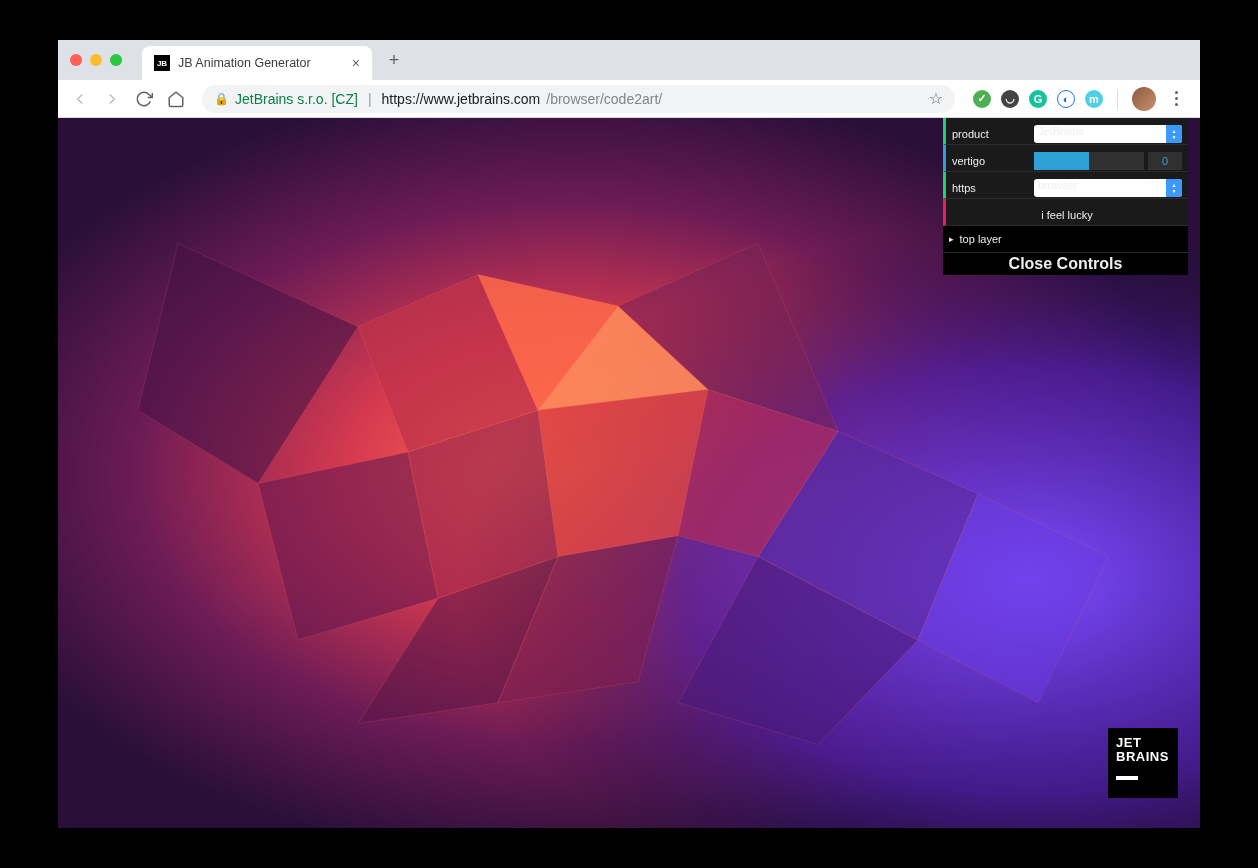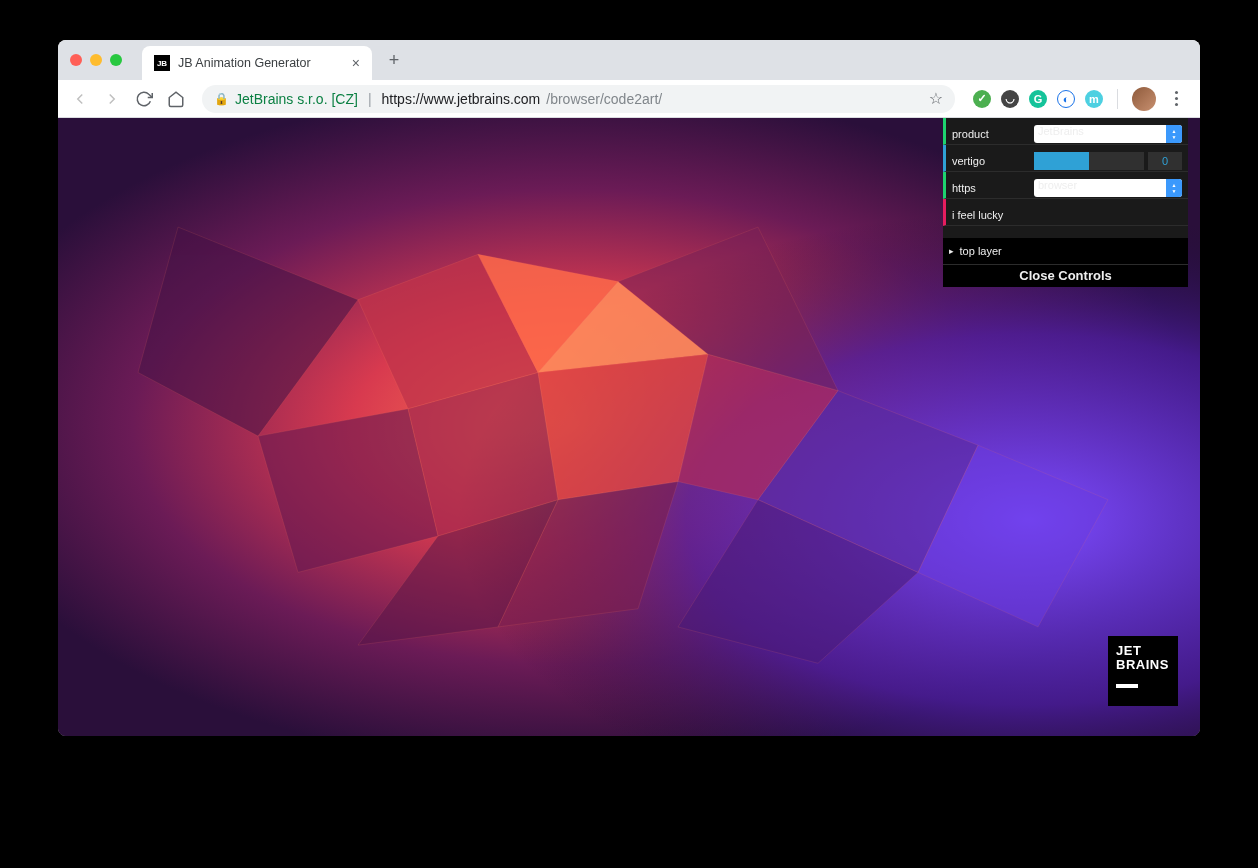--- a/index.html
+++ b/index.html
@@ -7,23 +7,23 @@
   background: #000;
   width: 1258px;
   height: 868px;
   font-family: -apple-system, BlinkMacSystemFont, "Segoe UI", Arial, sans-serif;
   overflow: hidden;
   position: relative;
 }
 .browser-window {
   position: absolute;
   left: 58px; top: 40px;
-  width: 1142px; height: 696px;
+  width: 1142px; height: 788px;
   background: #fff;
-  border-radius: 8px;
+  border-radius: 0;
   overflow: hidden;
   box-shadow: 0 20px 60px rgba(0,0,0,0.5);
   display: flex;
   flex-direction: column;
 }
 .tab-strip {
   height: 40px;
   background: #dee1e6;
   display: flex;
   align-items: center;
@@ -128,21 +128,21 @@
   height: 27px;
   display: flex;
   align-items: center;
   padding: 6px 6px 0 0;
   border-bottom: 1px solid #2c2c2c;
   border-left: 3px solid transparent;
 }
 .gui-row.product { border-left-color: #1ed36f; }
 .gui-row.vertigo { border-left-color: #2fa1d6; }
 .gui-row.size { border-left-color: #1ed36f; }
-.gui-row.lucky { border-left-color: #e61d5f; }
+.gui-row.lucky { border-left-color: #e61d5f; justify-content: center; }
 .gui-label { width: 88px; padding-left: 6px; color: #eee; }
 .gui-select {
   flex: 1;
   height: 18px;
   background: #fff;
   border: none;
   border-radius: 3px;
   font-size: 11px;
   padding: 0 4px;
   position: relative;
@@ -179,34 +179,33 @@
   font-size: 11px;
   display:flex;align-items:center;justify-content:center;
 }
 .gui-folder {
   height: 27px;
   display:flex; align-items:center;
   padding-left: 6px;
   background: #000;
   border-bottom: 1px solid #2c2c2c;
   cursor: pointer;
-  margin-top: 12px;
 }
 .gui-folder::before {
   content: "▸";
   font-size: 9px;
   margin-right: 6px;
   color: #eee;
 }
 .gui-close {
   height: 22px;
   background: #000;
   text-align: center;
   line-height: 22px;
-  font-size: 13px;
+  font-size: 16px;
   font-weight: bold;
   cursor: pointer;
 }
 
 .bottom-controls {
   position: absolute;
   left: 50%;
   transform: translateX(-50%);
   bottom: 18px;
   display: flex;

